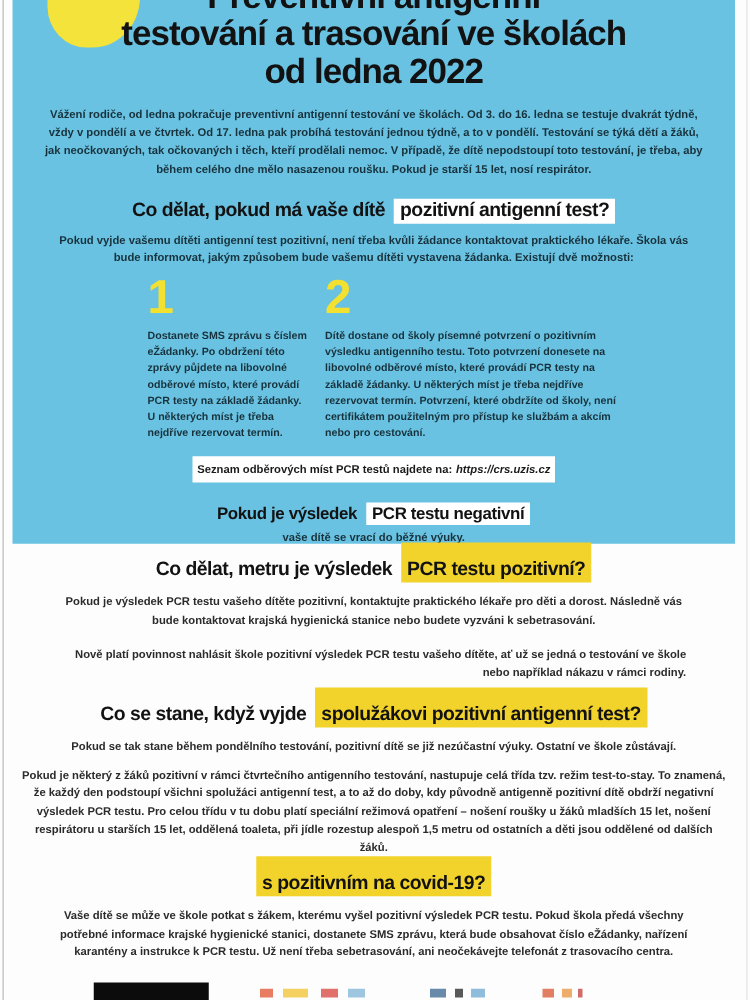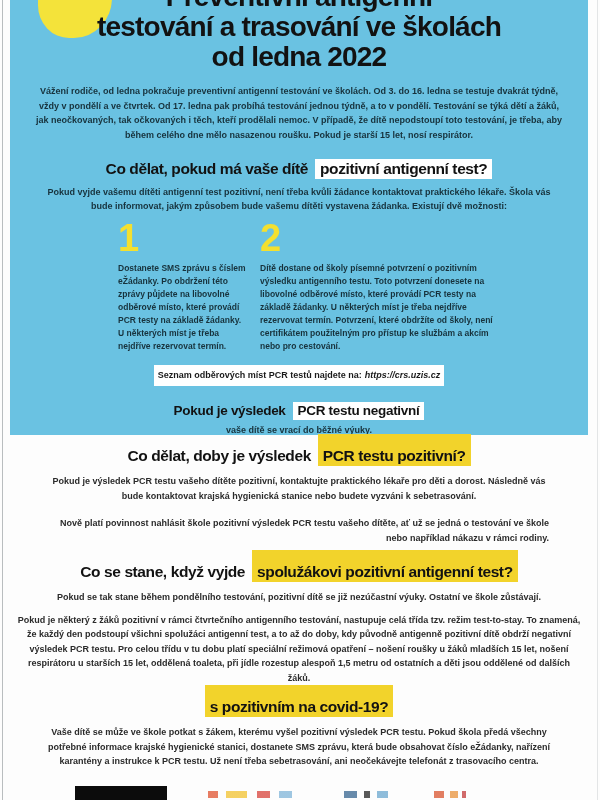--- a/index.html
+++ b/index.html
@@ -100,21 +100,21 @@
 
   <h3 class="h-neg">
     <span class="h-plain">Pokud je výsledek</span><span class="hl-white">PCR testu negativní</span>
   </h3>
   <div class="neg-note">vaše dítě se vrací do běžné výuky.</div>
 </div>
 
 <div class="white">
 
   <h2 class="h-w">
-    <span class="h-plain">Co dělat, doby je výsledek</span><span class="hl-yellow">PCR testu pozitivní?</span>
+    <span class="h-plain">Co dělat, metru je výsledek</span><span class="hl-yellow">PCR testu pozitivní?</span>
   </h2>
   <div class="p">Pokud je výsledek PCR testu vašeho dítěte pozitivní, kontaktujte praktického lékaře pro děti a dorost. Následně vás bude kontaktovat krajská hygienická stanice nebo budete vyzváni k sebetrasování.</div>
   <div class="p" style="margin-top:13px;text-align:right;">Nově platí povinnost nahlásit škole pozitivní výsledek PCR testu vašeho dítěte, ať už se jedná o testování ve škole nebo například nákazu v rámci rodiny.</div>
 
   <h2 class="h-w" style="margin-top:18px;">
     <span class="h-plain">Co se stane, když vyjde</span><span class="hl-yellow">spolužákovi pozitivní antigenní test?</span>
   </h2>
   <div class="p">Pokud se tak stane během pondělního testování, pozitivní dítě se již nezúčastní výuky. Ostatní ve škole zůstávají.</div>
   <div class="p p-wide" style="margin-top:8px;">Pokud je některý z žáků pozitivní v rámci čtvrtečního antigenního testování, nastupuje celá třída tzv. režim test-to-stay. To znamená, že každý den podstoupí všichni spolužáci antigenní test, a to až do doby, kdy původně antigenně pozitivní dítě obdrží negativní výsledek PCR testu. Pro celou třídu v tu dobu platí speciální režimová opatření – nošení roušky u žáků mladších 15 let, nošení respirátoru u starších 15 let, oddělená toaleta, při jídle rozestup alespoň 1,5 metru od ostatních a děti jsou oddělené od dalších žáků.</div>
 

